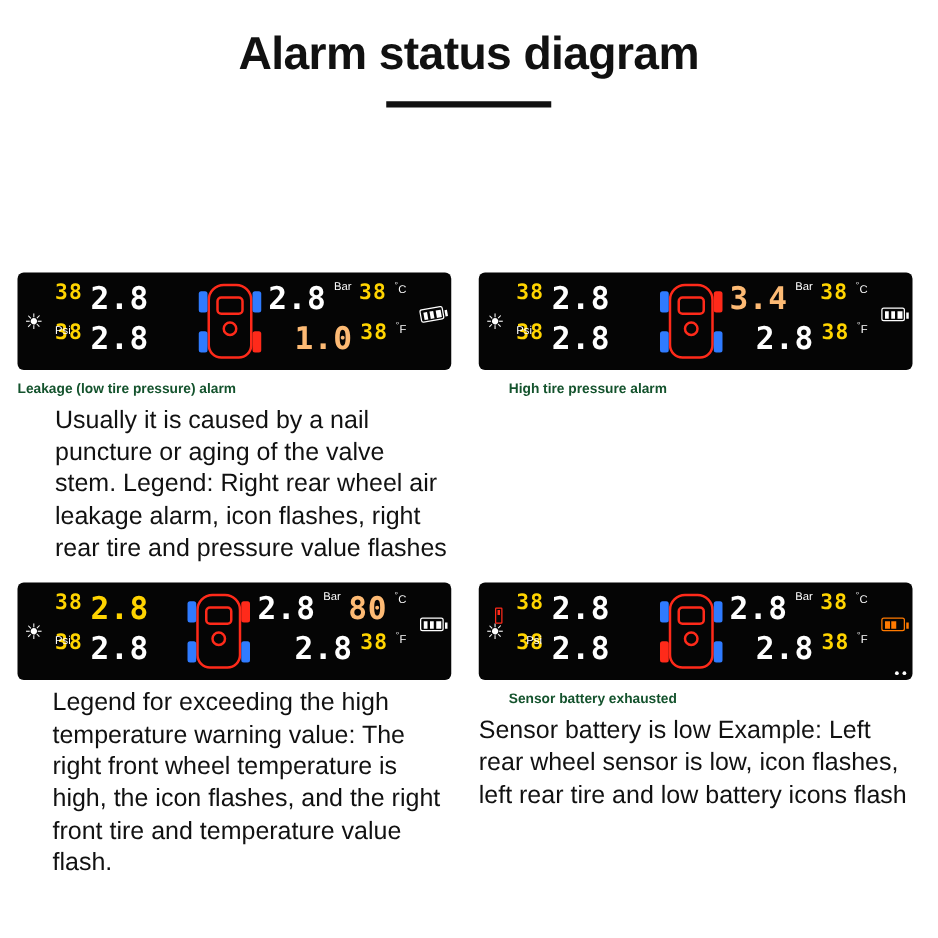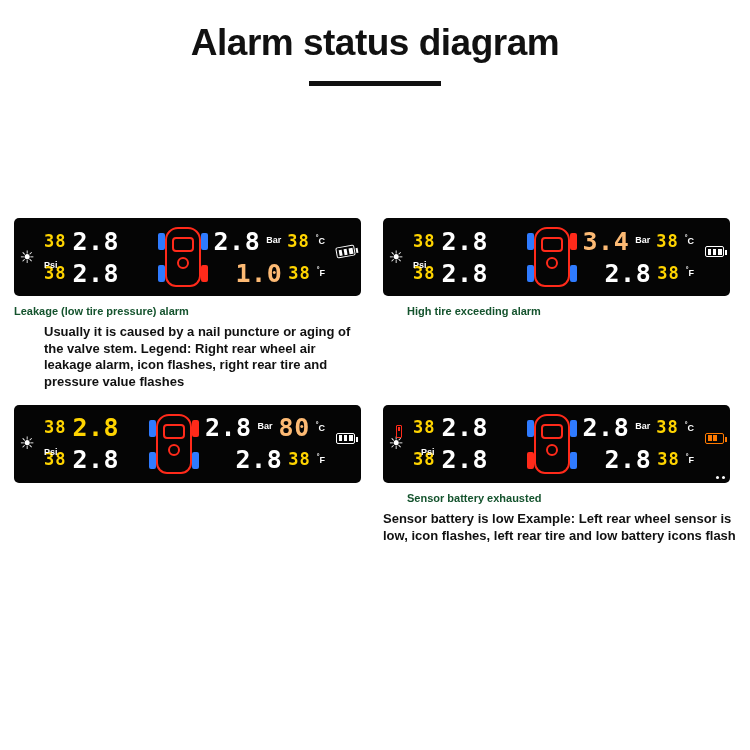--- a/index.html
+++ b/index.html
@@ -110,40 +110,40 @@
     justify-content: center;
     height: 100%;
     gap: 2px;
   }
   .row {
     display: flex;
     align-items: baseline;
     gap: 6px;
     height: 30px;
   }
-  .row.topline { align-items: center; }
+  .row.topline { align-items: flex-start; }
 
   .num-small {
     font-family: "DejaVu Sans Mono", monospace;
     font-size: 17px;
     font-weight: bold;
     letter-spacing: 1px;
     line-height: 1;
   }
   .num-big {
     font-family: "DejaVu Sans Mono", monospace;
     font-size: 25px;
     font-weight: bold;
     letter-spacing: 0.5px;
     line-height: 1;
   }
   .unit {
     font-family: "Liberation Sans", sans-serif;
     font-size: 9px;
-    font-weight: bold;
+    font-weight: normal;
     color: #ffffff;
     line-height: 1;
     transform: translateY(-1px);
   }
   .unit-sup {
     font-size: 7px;
     vertical-align: super;
   }
   .yellow { color: #ffd400; }
   .white  { color: #ffffff; }
@@ -261,22 +261,22 @@
   
   .caption {
     color: #14532d;
     font-size: 11px;
     font-weight: bold;
     margin: 9px 0 0 0;
     line-height: 1.2;
   }
   .caption.indent { margin-left: 24px; }
   .body-text {
-    font-size: 13px;
-    font-weight: bold;
+    font-size: 20px;
+    font-weight: normal;
     color: #111;
     line-height: 1.28;
     margin: 6px 0 0 0;
   }
   .body-text.indent { margin-left: 30px; }
   .body-text.indent2 { margin-left: 28px; }
   .gridrow-2 { margin-top: 14px; }
 </style>
 </head>
 <body>
@@ -393,21 +393,21 @@
 
         <div class="col-far">
           <div class="batt-big">
               <i></i>
               <i></i>
               <i></i>
             </div>
         </div>
       </div>
     </div>
-    <p class="caption indent">High tire exceeding alarm</p>
+    <p class="caption indent">High tire pressure alarm</p>
   </div>
 
   <div class="cell gridrow-2">
     <div class="panel">
       <div class="panel-inner">
         <div class="col-sun">
           <span class="sun">☀</span>
         </div>
 
         <div class="side left-side">
@@ -450,20 +450,21 @@
 
         <div class="col-far">
           <div class="batt-big">
               <i></i>
               <i></i>
               <i></i>
             </div>
         </div>
       </div>
     </div>
+    <p class="body-text indent2">Legend for exceeding the high temperature warning value: The right front wheel temperature is high, the icon flashes, and the right front tire and temperature value flash.</p>
   </div>
 
   <div class="cell right gridrow-2">
     <div class="panel">
       <div class="panel-inner">
         <div class="col-sun">
           <span class="sun">☀</span>
           <div class="batt-small"></div>
         </div>
 

